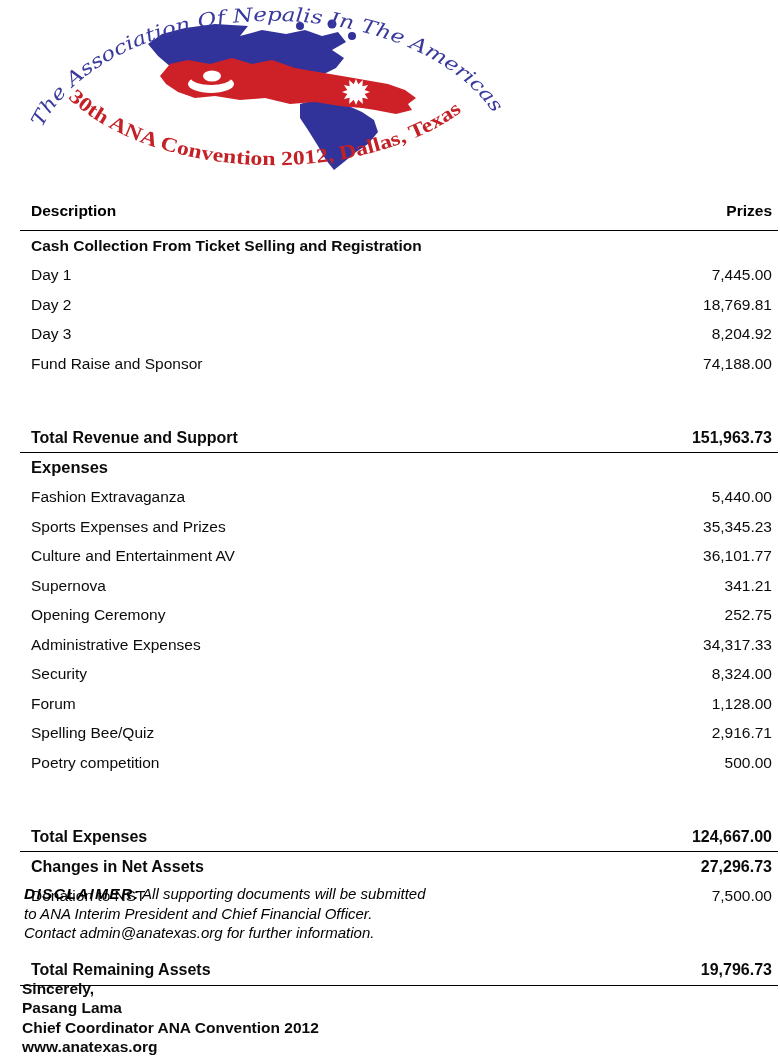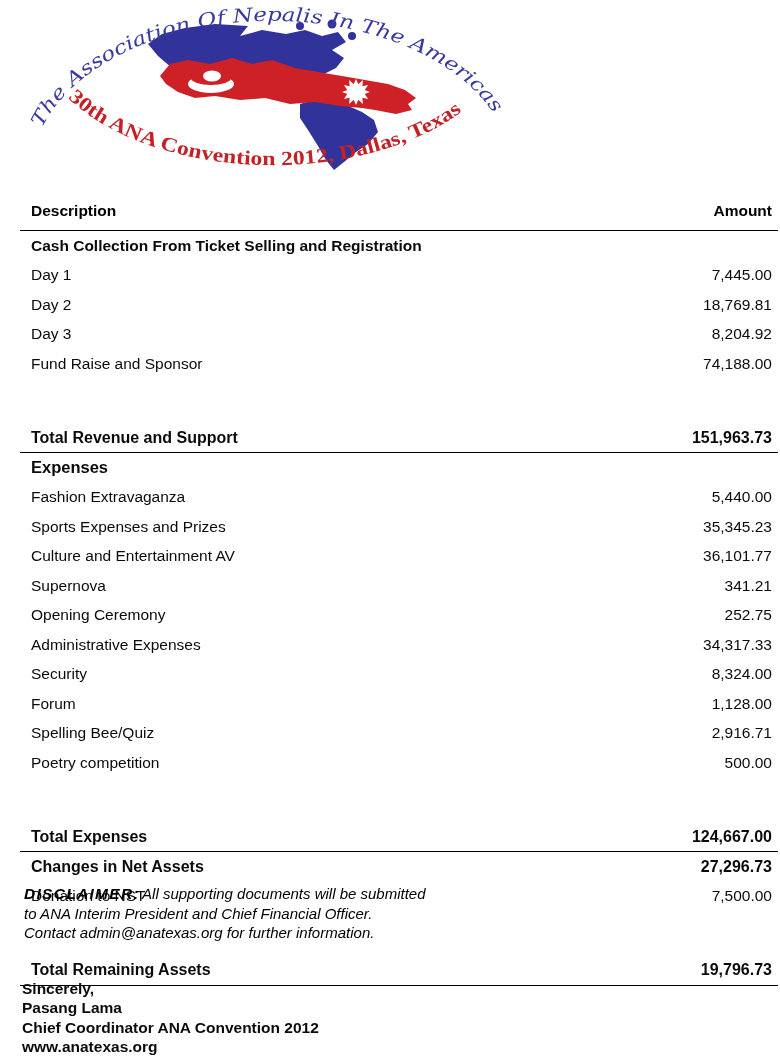--- a/index.html
+++ b/index.html
@@ -79,21 +79,21 @@
       <textPath href="#topArc">The Association Of Nepalis In The Americas</textPath>
     </text>
     <text font-family="Liberation Serif, serif" font-weight="bold" font-size="20" fill="#C42127" textLength="420" lengthAdjust="spacingAndGlyphs">
       <textPath href="#bottomArc">30th ANA Convention 2012, Dallas, Texas</textPath>
     </text>
   </svg>
 
   <div class="fin-table">
     <div class="thead">
       <span>Description</span>
-      <span>Amount</span>
+      <span>Prizes</span>
     </div>
     <div id="table-body">
     <div class="row section">
       <span class="label">Cash Collection From Ticket Selling and Registration</span>
       <span class="amount"></span>
     </div>
 
     <div class="row item">
       <span class="label">Day 1</span>
       <span class="amount">7,445.00</span>

